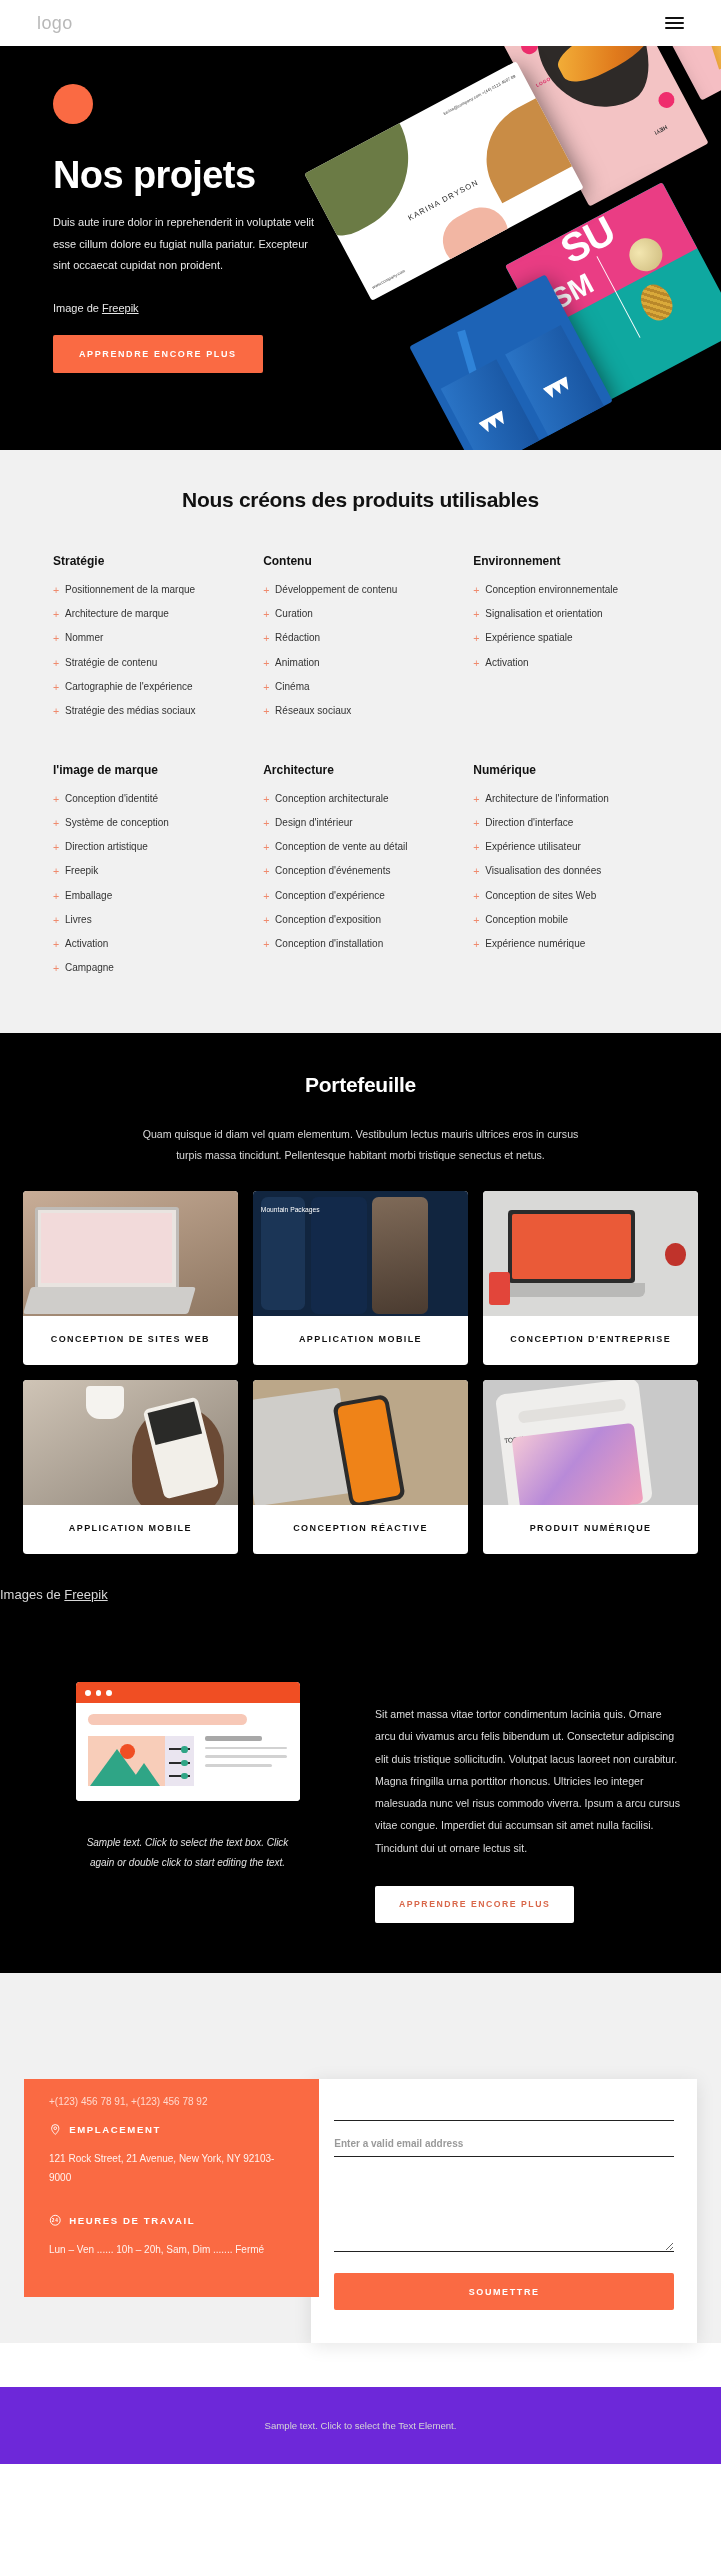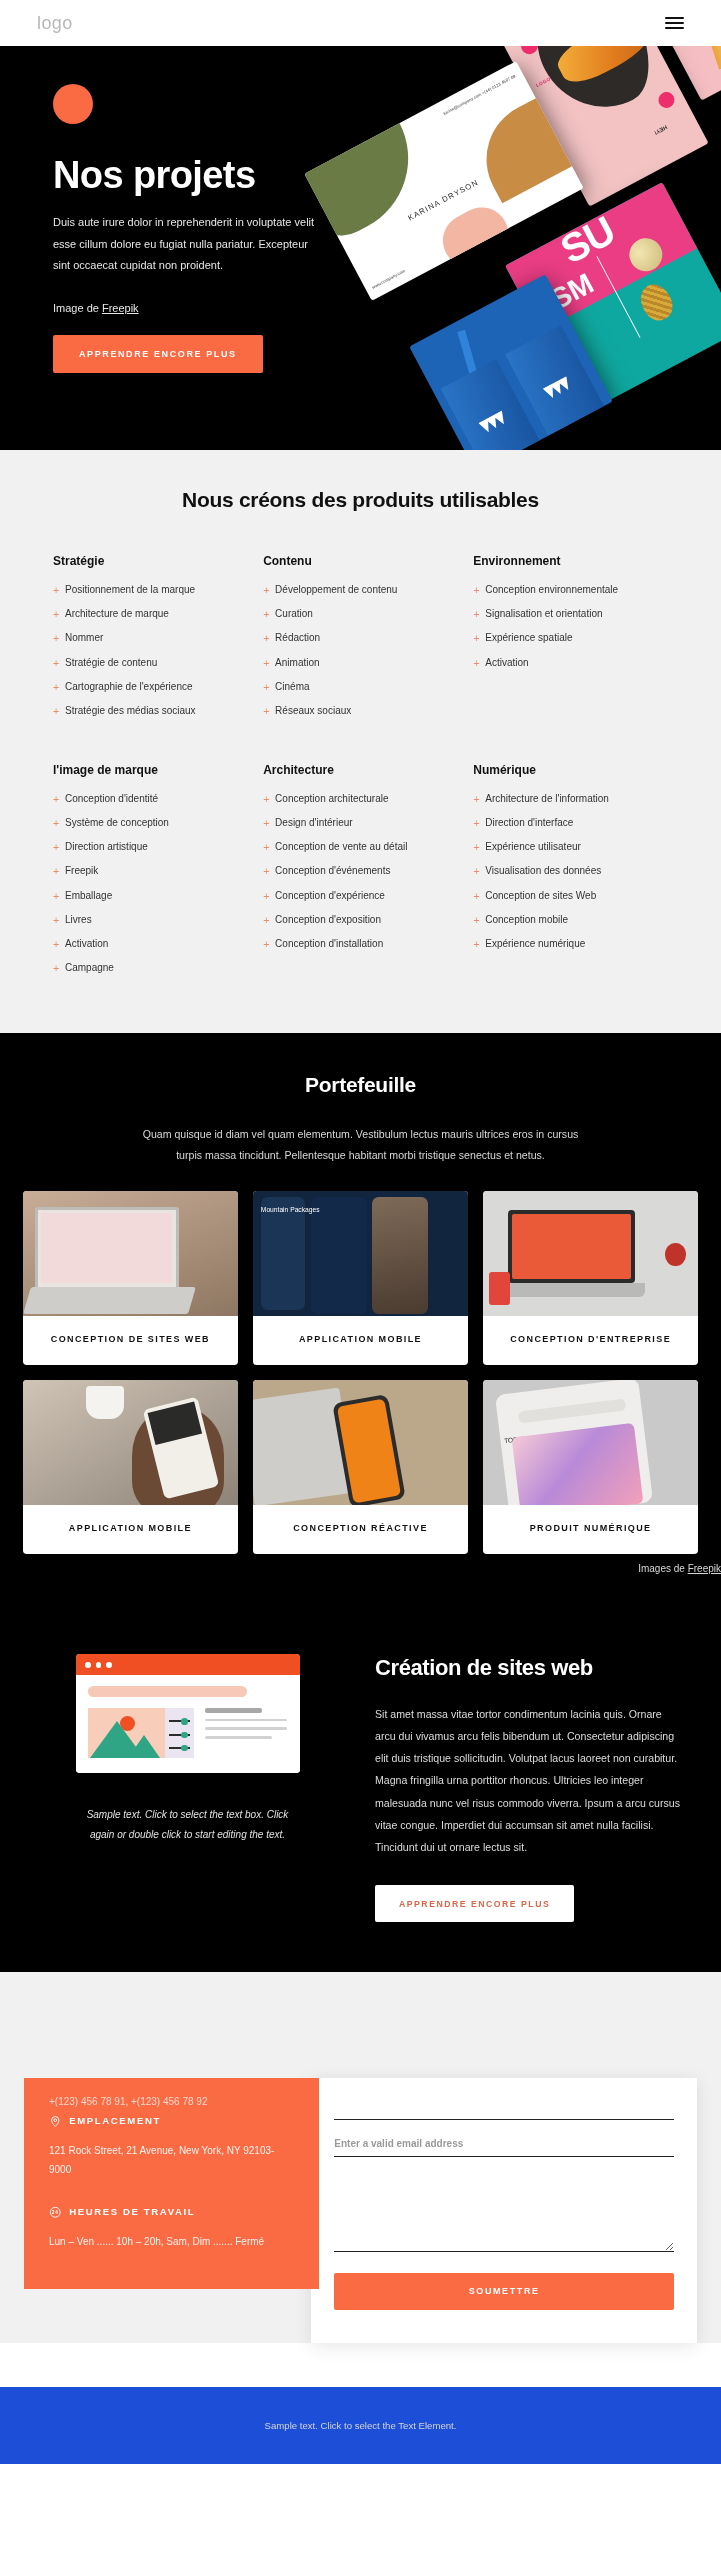--- a/index.html
+++ b/index.html
@@ -113,21 +113,21 @@
   .port-grid {
     display:grid; grid-template-columns:repeat(3,1fr);
     gap:15.4px; padding:0 23px; margin-top:25px;
   }
   .port-card { background:#fff; border-radius:3.8px; overflow:hidden; }
   .thumb { height:125px; position:relative; overflow:hidden; }
   .port-label {
     text-align:center; font-size:9px; font-weight:bold; color:#111;
     letter-spacing:1.4px; padding:15.4px 7.7px 19px; line-height:1.6;
   }
-  .port-credit { text-align:right; color:#d8d8d8; font-size:10px; margin-top:9px; }
+  .port-credit { text-align:left; color:#d8d8d8; font-size:13px; margin-top:33px; }
   .port-credit a { color:#d8d8d8; text-decoration:underline; }
 
   
   .t1{background:linear-gradient(160deg,#c8ad97,#8e7762);}
   .t1 .lap{position:absolute;left:11.5px;top:15.4px;width:144px;height:83px;background:#e9e4e0;border:3.8px solid #bfbcb8;border-radius:2.9px;}
   .t1 .scr{position:absolute;left:3.8px;top:3.8px;right:3.8px;bottom:3.8px;background:#f2dada;}
   .t1 .kb{position:absolute;left:3.8px;top:96px;width:165px;height:27px;background:#cfcdca;transform:skewX(-16deg);border-radius:2.9px;}
   .t2{background:#11253f;}
   .t2 .ph{position:absolute;top:5.8px;border-radius:6.7px;}
   .t2 .pa{left:7.7px;width:44px;height:113px;background:#1b3556;}
@@ -189,21 +189,21 @@
     padding:13.5px 24px; border:none; cursor:pointer; border-radius:1.9px;
   }
 
   
   .contact { background:#f1f1f1; padding:106px 0 0; position:relative; }
   .contact-row { display:flex; padding:0 24px; align-items:flex-start; }
   .info-card {
     background:#fa6a43; width:295px; padding:17.3px 25px 38px; color:#fff;
     position:relative; z-index:2;
   }
-  .info-phone { font-size:10px; color:#ffd9cd; margin-bottom:8px; }
+  .info-phone { font-size:10px; color:#ffd9cd; margin-bottom:16px; }
   .info-head {
     display:flex; align-items:center; gap:7.7px; font-size:9.6px; font-weight:bold;
     letter-spacing:1.6px; margin-bottom:13.5px;
   }
   .info-head svg { flex:none; }
   .info-body { font-size:10px; line-height:1.9; color:#fff3ef; }
   .info-gap { height:27px; }
   .form-card {
     background:#fff; flex:1; margin-left:-7.7px; padding:17.3px 23px 33px;
     box-shadow:0 2.9px 17.3px rgba(0,0,0,.10); position:relative; z-index:1;
@@ -216,21 +216,21 @@
   .textarea { resize:vertical; height:83px; }
   .btn-submit {
     width:100%; margin-top:17.3px; background:#fa6a43; color:#fff; border:none;
     padding:13.5px 0; font-size:9px; font-weight:bold; letter-spacing:1.6px;
     cursor:pointer; border-radius:1.9px; font-family:Liberation Sans, sans-serif;
   }
   .contact-spacer { height:44px; background:#ffffff; }
 
   
   .footer {
-    background:#1d4ed8; height:77px; display:flex; align-items:center;
+    background:#6d28d9; height:77px; display:flex; align-items:center;
     justify-content:center;
   }
   .footer p { color:#d5d5d5; font-size:9.6px; }
 </style>
 </head>
 <body>
 
 <div class="page">
 
   <div class="header">
@@ -576,21 +576,20 @@
                 <u></u>
                 <u></u>
                 <u class="s"></u>
             </div>
           </div>
         </div>
       </div>
       <p class="wd-caption">Sample text. Click to select the text box. Click again or double click to start editing the text.</p>
     </div>
     <div class="wd-right">
-      <h2 class="wd-title">Création de sites web</h2>
       <p class="wd-body">Sit amet massa vitae tortor condimentum lacinia quis. Ornare arcu dui vivamus arcu felis bibendum ut. Consectetur adipiscing elit duis tristique sollicitudin. Volutpat lacus laoreet non curabitur. Magna fringilla urna porttitor rhoncus. Ultricies leo integer malesuada nunc vel risus commodo viverra. Ipsum a arcu cursus vitae congue. Imperdiet dui accumsan sit amet nulla facilisi. Tincidunt dui ut ornare lectus sit.</p>
       <button class="btn-ghost">APPRENDRE ENCORE PLUS</button>
     </div>
   </div>
 
   <div class="contact">
     <div class="contact-row">
       <div class="info-card">
         <div class="info-phone">+(123) 456 78 91, +(123) 456 78 92</div>
         <div class="info-head">

